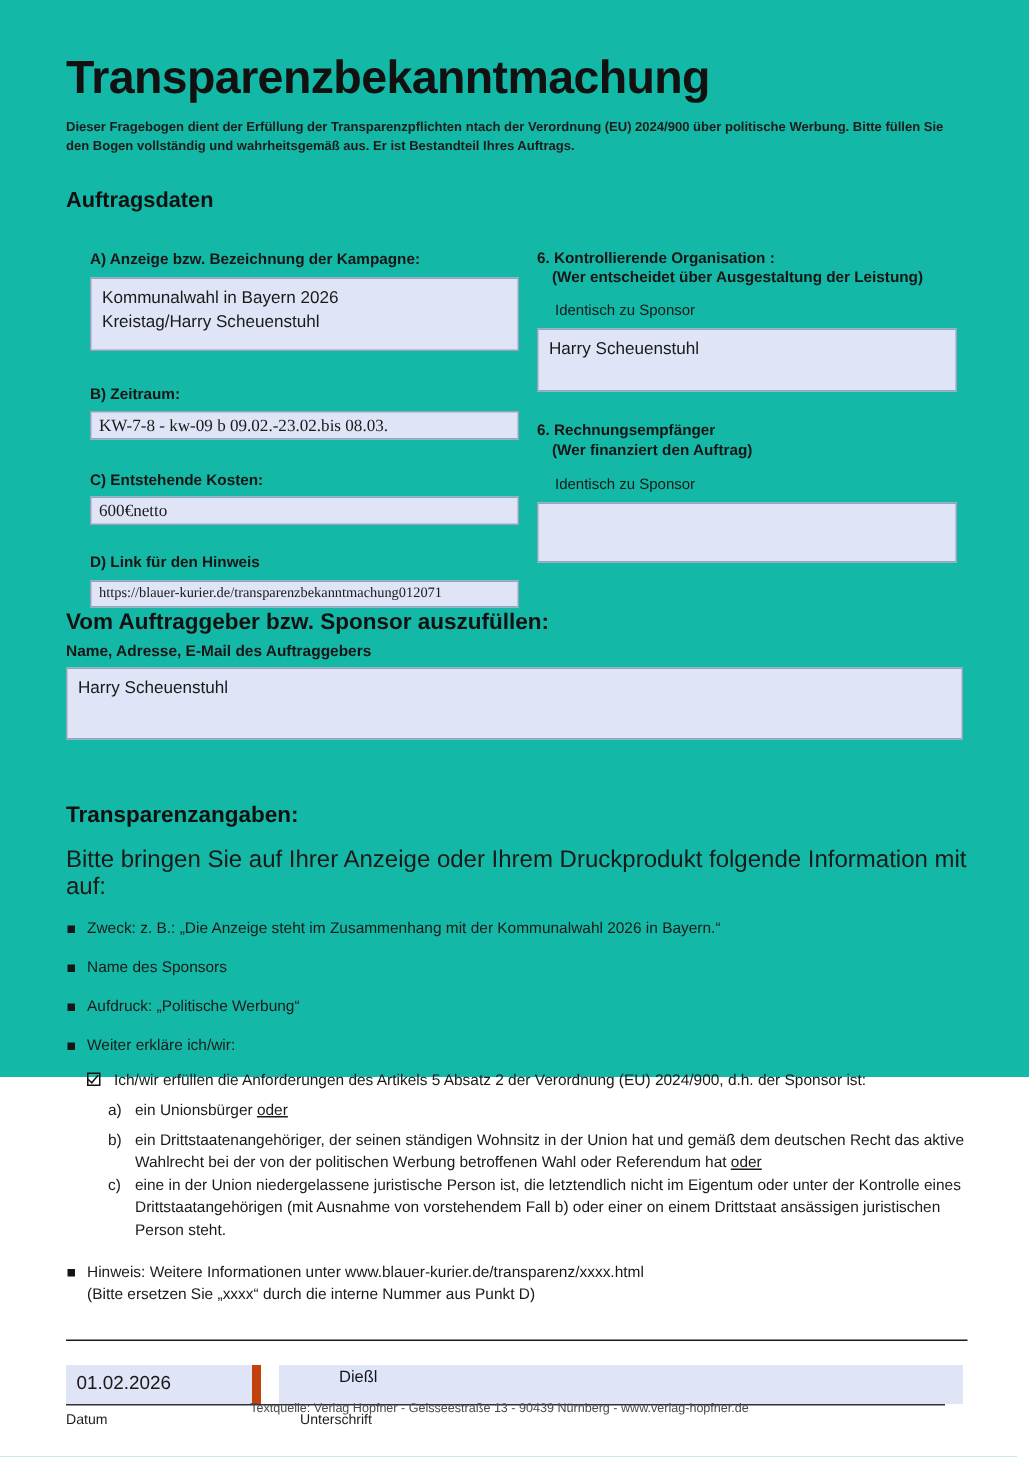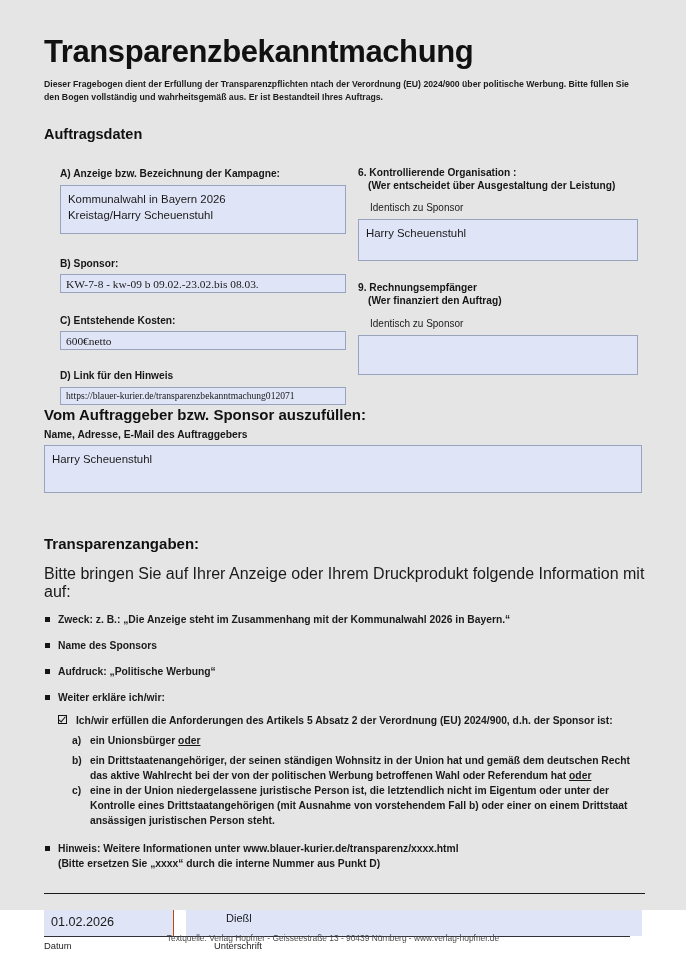--- a/index.html
+++ b/index.html
@@ -13,22 +13,22 @@
     height: 971px;
     position: relative;
     font-family: "Liberation Sans", sans-serif;
     color: #1a1a1a;
     overflow: hidden;
   }
   .page {
     position: absolute;
     left: 0; top: 0;
     width: 686px;
-    height: 910px;
-    background: #e5e5e5;
+    height: 718px;
+    background: #14b8a6;
   }
   .inner {
     position: absolute;
     left: 44px;
     top: 0;
     width: 602px;
   }
 
   
   .doc-title {
@@ -139,21 +139,20 @@
     margin: 0;
     padding: 0;
   }
   ul.bl > li {
     position: relative;
     padding-left: 14px;
     font-size: 10.3px;
     line-height: 1.38;
     margin-top: 12px;
     color: #1a1a1a;
-    font-weight: bold;
   }
   ul.bl > li > .sq {
     position: absolute;
     left: 1px;
     top: 4px;
     width: 5px;
     height: 5px;
     background: #151515;
   }
   .chk-row {
@@ -221,21 +220,21 @@
     margin-top: 16px;
     height: 26px;
     width: 586px;
   }
   .sig-date-cell {
     position: absolute;
     left: 0; top: 0;
     width: 130px;
     height: 26px;
     background: #dfe4f6;
-    border-right: 1px solid #c2410c;
+    border-right: 6px solid #c2410c;
     box-sizing: border-box;
     font-size: 12.6px;
     color: #1a1a1a;
     padding: 5px 0 0 7px;
   }
   .sig-name-cell {
     position: absolute;
     left: 142px; top: 0;
     width: 456px;
     height: 26px;
@@ -255,21 +254,21 @@
     width: 586px;
   }
   .sig-caps .c1 {
     position: absolute;
     left: 0; top: 3px;
     font-size: 9.4px;
     color: #1c1c1c;
   }
   .sig-caps .c2 {
     position: absolute;
-    left: 170px; top: 3px;
+    left: 156px; top: 3px;
     font-size: 9.4px;
     color: #1c1c1c;
   }
 
   
   .source {
     position: absolute;
     left: 0;
     top: 933px;
     width: 686px;
@@ -294,38 +293,38 @@
     </div>
 
     <div class="cols">
 
       <div class="col-l">
 
         <div style="margin-top:9px;" class="fld-label">A) Anzeige bzw. Bezeichnung der Kampagne:</div>
         <div class="box" style="margin-top:5px;width:286px;height:49px;">Kommunalwahl in Bayern 2026
 Kreistag/Harry Scheuenstuhl</div>
 
-        <div style="margin-top:23px;" class="fld-label">B) Sponsor:</div>
+        <div style="margin-top:23px;" class="fld-label">B) Zeitraum:</div>
         <div class="box one" style="margin-top:4px;width:286px;height:19px;">KW-7-8   - kw-09 b 09.02.-23.02.bis 08.03.</div>
 
         <div style="margin-top:21px;" class="fld-label">C) Entstehende Kosten:</div>
         <div class="box one" style="margin-top:4px;width:286px;height:19px;">600€netto</div>
 
         <div style="margin-top:19px;" class="fld-label">D) Link für den Hinweis</div>
         <div class="box one small-text" style="margin-top:4px;width:286px;height:18px;">https://blauer-kurier.de/transparenzbekanntmachung012071</div>
       </div>
 
       <div class="col-r">
 
         <div style="margin-top:8px;" class="fld-label">6. Kontrollierende Organisation :</div>
         <div class="fld-sub">(Wer entscheidet über Ausgestaltung der Leistung)</div>
         <div class="fld-note" style="margin-top:9px;">Identisch zu Sponsor</div>
         <div class="box" style="margin-top:5px;width:280px;height:42px;">Harry Scheuenstuhl</div>
 
-        <div style="margin-top:20px;" class="fld-label">9. Rechnungsempfänger</div>
+        <div style="margin-top:20px;" class="fld-label">6. Rechnungsempfänger</div>
         <div class="fld-sub">(Wer finanziert den Auftrag)</div>
         <div class="fld-note" style="margin-top:9px;">Identisch zu Sponsor</div>
         <div class="box" style="margin-top:5px;width:280px;height:40px;"></div>
       </div>
     </div>
 
     <div class="sponsor-wrap">
       <div class="sec-head-lg">Vom Auftraggeber bzw. Sponsor auszufüllen:</div>
       <div class="sponsor-sub">Name, Adresse, E-Mail des Auftraggebers</div>
       <div class="box" style="margin-top:5px;width:598px;height:48px;">Harry Scheuenstuhl</div>

